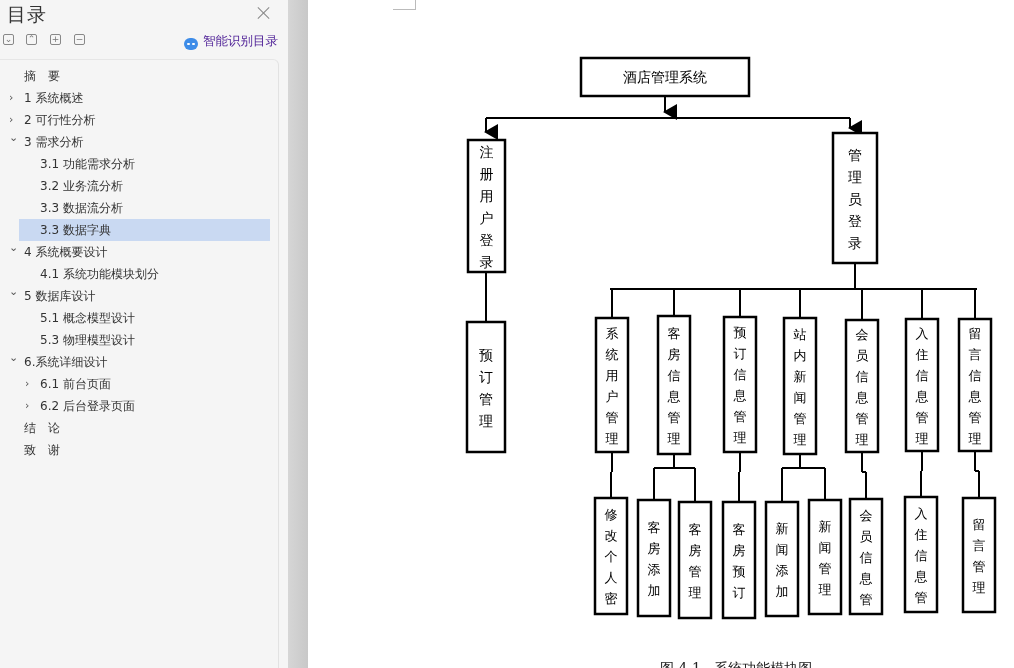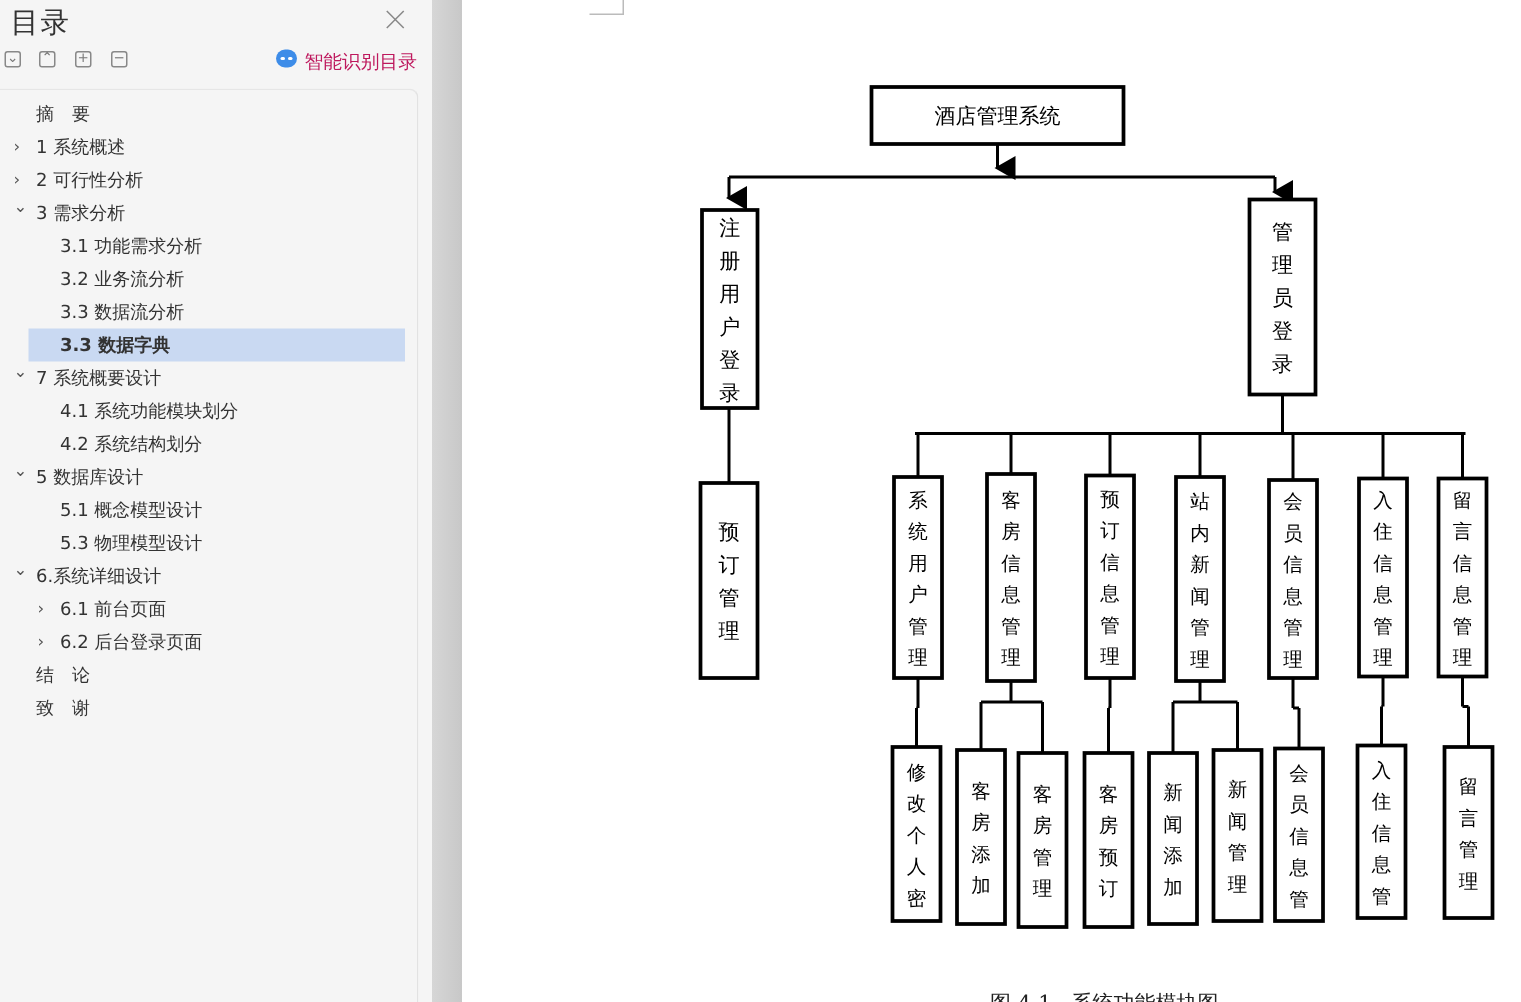--- a/index.html
+++ b/index.html
@@ -5,28 +5,28 @@
   html,body{margin:0;padding:0;}
   body{width:1014px;height:668px;position:relative;overflow:hidden;background:#fff;font-family:"DejaVu Sans",sans-serif;}
   
   .sidebar{position:absolute;left:0;top:0;width:288px;height:668px;background:#f5f5f5;}
   .sb-title{position:absolute;left:7px;top:2px;font-size:19px;color:#333;letter-spacing:1px;}
   .sb-close{position:absolute;left:257px;top:6px;width:14px;height:14px;cursor:pointer;}
   .sb-close:before,.sb-close:after{content:"";position:absolute;left:6px;top:-1px;width:1px;height:16px;background:#888;}
   .sb-close:before{transform:rotate(45deg);}
   .sb-close:after{transform:rotate(-45deg);}
   .tb-btn{position:absolute;top:34px;width:11px;height:11px;border:1px solid #888;border-radius:2px;box-sizing:border-box;font-size:9px;line-height:9px;text-align:center;color:#777;cursor:pointer;}
-  .smart{position:absolute;left:184px;top:33px;font-size:12.5px;color:#be185d;display:flex;align-items:flex-start;cursor:pointer;}
+  .smart{position:absolute;left:184px;top:33px;font-size:12.5px;color:#4c1d95;display:flex;align-items:flex-end;cursor:pointer;}
   .smart-icon{width:14px;height:12px;border-radius:7px;background:#3d8ce8;margin-right:5px;position:relative;}
   .smart-icon:before,.smart-icon:after{content:"";position:absolute;top:5px;width:3px;height:2px;background:#fff;border-radius:1px;}
   .smart-icon:before{left:3px;} .smart-icon:after{right:3px;}
   .toc-panel{position:absolute;left:0;top:59px;width:278px;height:609px;border-right:1px solid #e2e2e2;border-top:1px solid #e6e6e6;border-top-right-radius:6px;}
   .toc{position:absolute;left:0;top:65px;width:278px;text-align:center;}
   .toc-item{position:relative;height:22px;line-height:22px;font-size:12px;color:#333;white-space:nowrap;cursor:pointer;}
-  .toc-item.sel{background:#c9d9f2;margin-left:19px;margin-right:8px;font-weight:bold;}
+  .toc-item.sel{background:#c9d9f2;margin-left:19px;margin-right:8px;}
   .toc-item .chev{position:absolute;top:0;font-size:11px;color:#555;}
   .l1 .txt{position:absolute;left:24px;}
   .l1 .chev{left:9px;}
   .l2 .txt{position:absolute;left:40px;}
   .l2 .chev{left:25px;}
   .toc-item.sel .txt{left:21px;}
   .gutter{position:absolute;left:288px;top:0;width:20px;height:668px;background:linear-gradient(to right,#d6d6d6,#c8c8c8);}
   
   .page{position:absolute;left:308px;top:0;width:706px;height:668px;background:#fff;}
   .corner-mark{position:absolute;left:393px;top:0;width:22px;height:9px;border-right:1px solid #bbb;border-bottom:1px solid #bbb;}
@@ -71,27 +71,24 @@
         <span class="txt">3.2  业务流分析</span>
       </div>
       <div class="toc-item l2">
         <span class="txt">3.3  数据流分析</span>
       </div>
       <div class="toc-item l2 sel">
         <span class="txt">3.3  数据字典</span>
       </div>
       <div class="toc-item l1">
         <span class="chev" style="top: -4px;">⌄</span>
-        <span class="txt">7  系统概要设计</span>
+        <span class="txt">4  系统概要设计</span>
       </div>
       <div class="toc-item l2">
         <span class="txt">4.1  系统功能模块划分</span>
-      </div>
-      <div class="toc-item l2">
-        <span class="txt">4.2  系统结构划分</span>
       </div>
       <div class="toc-item l1">
         <span class="chev" style="top: -4px;">⌄</span>
         <span class="txt">5  数据库设计</span>
       </div>
       <div class="toc-item l2">
         <span class="txt">5.1  概念模型设计</span>
       </div>
       <div class="toc-item l2">
         <span class="txt">5.3  物理模型设计</span>

